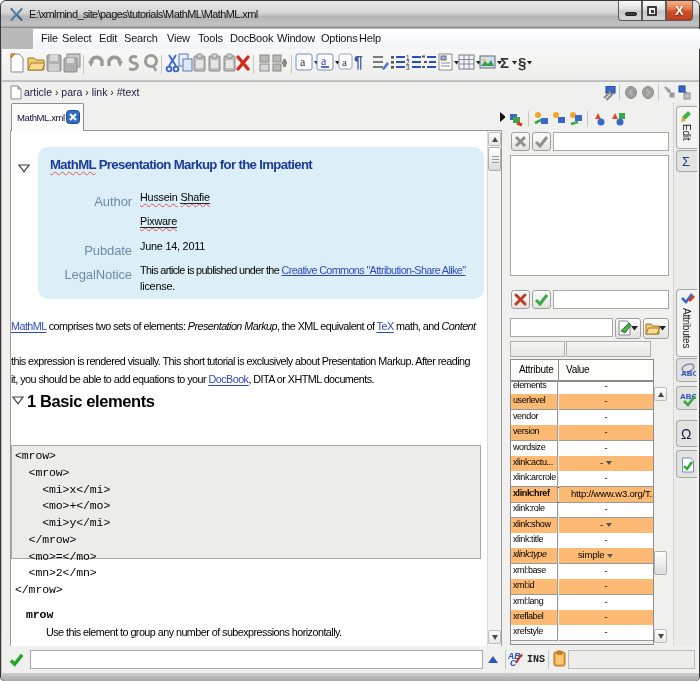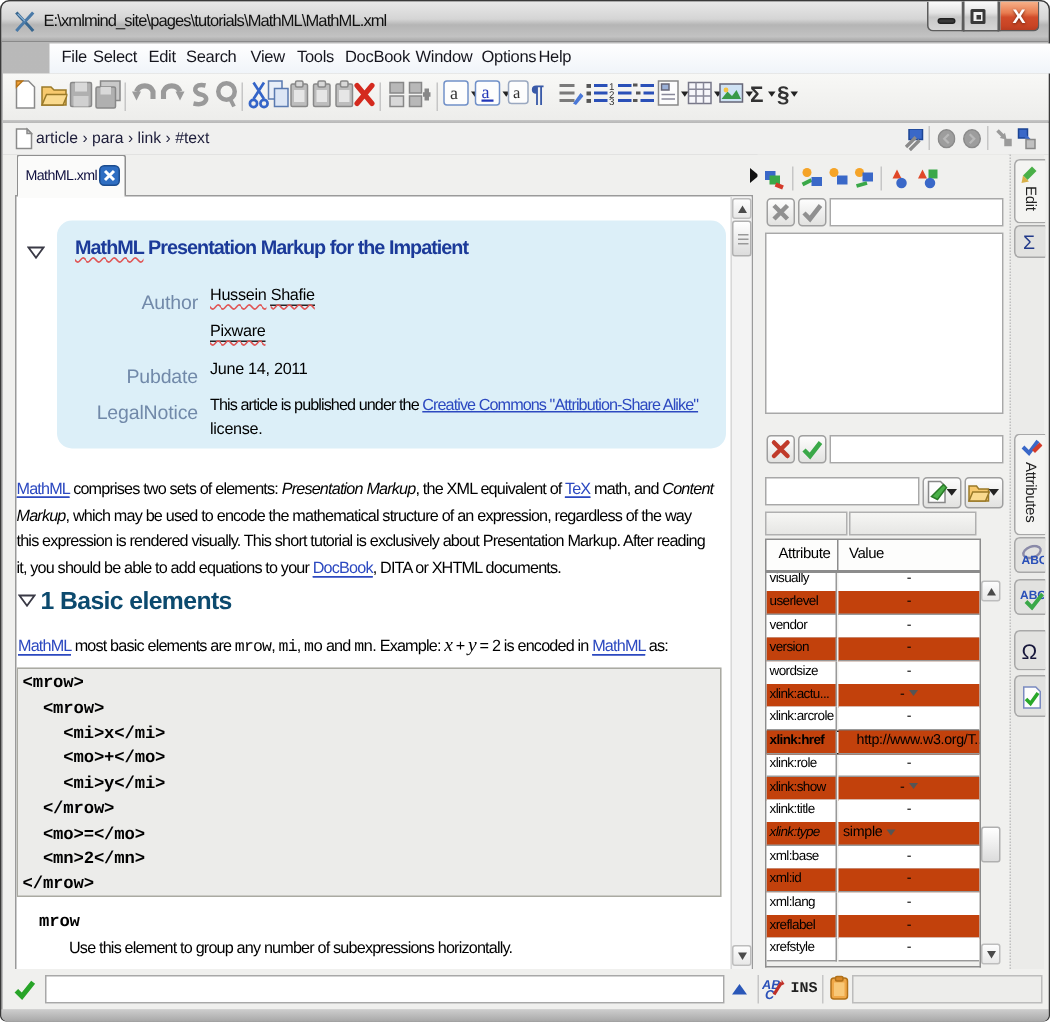--- a/index.html
+++ b/index.html
@@ -59,47 +59,47 @@
   background:#dceff8; border-radius:10px; }
 .tri { position:absolute; }
 #doctitle { position:absolute; left:39px; top:26px; font-size:13.2px; letter-spacing:-0.65px; font-weight:bold; color:#1b3a99; }
 .flabel { position:absolute; width:88px; text-align:right; font-size:13px; color:#7189a9; }
 .fval { position:absolute; left:129px; font-size:10.8px; letter-spacing:-0.2px; color:#000; }
 .squig { text-decoration:underline; text-decoration-style:wavy; text-decoration-color:#e05555; text-decoration-thickness:1px; text-underline-offset:2px; }
 .ul { border-bottom:1px solid #222; }
 a.lnk { color:#2c49c0; text-decoration:underline; }
 .pline { position:absolute; left:0px; width:476px; letter-spacing:-0.55px; white-space:nowrap; line-height:17.5px; }
 #h1row { position:absolute; left:1px; top:261px; }
-#h1row .htext { position:absolute; left:15px; top:0px; font-size:16.5px; letter-spacing:-0.4px; font-weight:bold; color:#0c4a6e; white-space:nowrap; }
+#h1row .htext { position:absolute; left:15px; top:0px; font-size:16.5px; letter-spacing:-0.4px; font-weight:bold; color:#000000; white-space:nowrap; }
 #para2 { position:absolute; left:1px; top:291px; white-space:nowrap; letter-spacing:-0.55px; }
 .mono { font-family:"Liberation Mono", monospace; font-size:11px; }
 .math { font-family:"Liberation Serif", serif; font-style:italic; font-size:13px; }
-#codeblk { position:absolute; left:2px; top:314px; width:470px; height:153px;
+#codeblk { position:absolute; left:2px; top:314px; width:470px; height:114px;
   background:#ececea; border:1px solid #aaaaa2;
   font-family:"Liberation Mono", monospace; font-size:11.5px; line-height:16.75px;
-  padding:2px 0 0 3px; white-space:pre;font-weight:bold; }
+  padding:2px 0 0 3px; white-space:pre; }
 #mrowdef1 { position:absolute; left:15px; top:477px; font-family:"Liberation Mono", monospace; font-size:11.5px; font-weight:bold; }
 #mrowdef2 { position:absolute; left:35px; top:495px; letter-spacing:-0.55px; }
 #rpanel { position:absolute; left:503px; top:0px; width:167px; height:543px; background:#f0f0ee; font-size:10px; }
 #collapser { position:absolute; left:498px; top:9px; width:0; height:0;
   border-top:5px solid transparent; border-bottom:5px solid transparent; border-left:6px solid #111; }
 .pbtn { position:absolute; width:19px; height:19px; background:linear-gradient(#fdfdfd,#e2e2e0);
   border:1px solid #9f9f9f; border-radius:3px; }
 .pfield { position:absolute; height:19px; background:#fff; border:1px solid #a8a8a8; }
 .psep { position:absolute; top:6px; width:1px; height:16px; background:#c6c6c6; }
 #toplist { position:absolute; left:5px; top:52px; width:159px; height:121px; background:#fff; border:1px solid #a8a8a8; }
 .hseg { position:absolute; top:238px; height:16px; background:linear-gradient(#f6f6f4,#e6e6e4); border:1px solid #b0b0b0; }
 #attrhead { position:absolute; left:5px; top:256px; width:144px; height:23px; background:#fdfdfc;
   border:1px solid #8c8c8c; border-bottom:2px solid #8c8c8c; font-size:10px; letter-spacing:-0.3px; color:#000; }
 #attrtable { position:absolute; left:5px; top:279px; width:144px; height:263px; overflow:hidden;
   border-left:1px solid #8c8c8c; border-right:1px solid #8c8c8c; border-bottom:1px solid #8c8c8c; font-size:9.5px; letter-spacing:-0.2px; }
 .arow { position:absolute; left:0; width:142px; height:16px; }
 .aname { position:absolute; left:0; top:0; width:47px; height:100%; padding:1px 0 0 2px; overflow:hidden; white-space:nowrap; border-bottom:1px solid #999; border-right:1px solid #999; font-size:9px; letter-spacing:-0.4px;}
 .avalue { position:absolute; left:48px; top:0; width:94px; height:100%; text-align:center; padding-top:1px; overflow:hidden; white-space:nowrap; border-bottom:1px solid #999; }
-.yellow { background:#c2410c; }
+.yellow { background:#fdba74; }
 .white { background:#fff; }
 #ascroll { position:absolute; left:149px; top:282px; width:15px; height:260px; }
 #tabstrip { position:absolute; left:671px; top:0; width:23px; height:543px; border-left:1px dotted #c0c0c0; background:#ebebe9;}
 .vtab { position:absolute; left:2px; width:21px; background:#e2e2e0; border:1px solid #a8a8a8; border-right:none;
   border-radius:4px 0 0 4px; }
 .vtab.sel { background:#f4f4f2; }
 .vlabel { position:absolute; left:4px; writing-mode:vertical-rl; font-size:10px; letter-spacing:-0.2px; color:#222; }
 #statusbar { position:absolute; left:1px; top:645px; width:697px; height:27px; background:#f0f0ee; }
 #stfield { position:absolute; left:28px; top:4px; width:453px; height:19px; background:#fff; border:1px solid #a8a8a8; }
 #sttri { position:absolute; left:486px; top:10px; width:0; height:0;
@@ -328,30 +328,28 @@
         <div id="doctitle"><span class="squig">MathML</span> Presentation Markup for the Impatient</div>
         <div class="flabel" style="left:33px; top:63px;">Author</div>
         <div class="fval" style="top:60px;"><span class="squig">Hussein</span> <span class="squig ul">Shafie</span></div>
         <div class="fval" style="top:84px;"><span class="squig ul">Pixware</span></div>
         <div class="flabel" style="left:33px; top:112px;">Pubdate</div>
         <div class="fval" style="top:109px;">June 14, 2011</div>
         <div class="flabel" style="left:33px; top:136px;">LegalNotice</div>
         <div class="fval" style="top:133px; white-space:nowrap; letter-spacing:-0.62px;">This article is published under the <a class="lnk">Creative Commons "Attribution-Share Alike"</a></div>
         <div class="fval" style="top:149px;">license.</div>
         <div class="pline" style="top:187px"><a class="lnk squig"><u>MathML</u></a> comprises two sets of elements: <i>Presentation Markup</i>, the XML equivalent of <a class="lnk squig"><u>TeX</u></a> math, and <i>Content</i></div>
-        <div class="pline" style="top:204.5px"><i>Markup</i>, which may be used to encode the mathematical structure of an expression, regardless of the way</div>
         <div class="pline" style="top:222px">this expression is rendered visually. This short tutorial is exclusively about Presentation Markup. After reading</div>
         <div class="pline" style="top:239.5px; text-align-last:left;">it, you should be able to add equations to your <a class="lnk squig"><u>DocBook</u></a>, DITA or XHTML documents.</div>
         <div id="h1row">
             <svg class="tri" style="left:0; top:4px;" width="12" height="9" viewBox="0 0 12 9">
               <path d="M1 1 L11 1 L6 7.8 Z" fill="none" stroke="#3a3a46" stroke-width="1.2"></path>
             </svg>
             <div class="htext">1 Basic elements</div>
           </div>
-        <div id="para2"><a class="lnk squig"><u>MathML</u></a> most basic elements are <span class="mono">mrow</span>, <span class="mono">mi</span>, <span class="mono">mo</span> and <span class="mono">mn</span>. Example: <span class="math">x</span> + <span class="math">y</span> = 2 is encoded in <a class="lnk squig"><u>MathML</u></a> as:</div>
         <div id="codeblk" style="left:0px">&lt;mrow&gt;
   &lt;mrow&gt;
     &lt;mi&gt;x&lt;/mi&gt;
     &lt;mo&gt;+&lt;/mo&gt;
     &lt;mi&gt;y&lt;/mi&gt;
   &lt;/mrow&gt;
   &lt;mo&gt;=&lt;/mo&gt;
   &lt;mn&gt;2&lt;/mn&gt;
 &lt;/mrow&gt;</div>
         <div id="mrowdef1">mrow</div>
@@ -436,21 +434,21 @@
       </div>
       <div class="hseg" style="left:5px;width:55px"></div>
       <div class="hseg" style="left:61px;width:85px"></div>
       <div id="attrhead">
           <span style="position:absolute;left:8px;top:4px">Attribute</span>
           <span style="position:absolute;left:55px;top:4px">Value</span>
           <div style="position:absolute;left:47px;top:0;width:1px;height:21px;background:#8c8c8c"></div>
         </div>
       <div id="attrtable">
           <div class="arow" style="top:-3px;">
-            <div class="aname white" style="">visually</div>
+            <div class="aname white" style="">elements</div>
             <div class="avalue white" style="">-</div>
           </div>
           <div class="arow" style="top:12.4px;">
             <div class="aname yellow" style="">userlevel</div>
             <div class="avalue yellow" style="">-</div>
           </div>
           <div class="arow" style="top:27.8px;">
             <div class="aname white" style="">vendor</div>
             <div class="avalue white" style="">-</div>
           </div>
@@ -481,21 +479,21 @@
           <div class="arow" style="top:135.60000000000002px;">
             <div class="aname yellow" style="">xlink:show</div>
             <div class="avalue yellow" style="">-<span style="display:inline-block;width:0;height:0;border-left:3.5px solid transparent;border-right:3.5px solid transparent;border-top:4.5px solid #555;vertical-align:middle;margin-left:3px"></span></div>
           </div>
           <div class="arow" style="top:151.00000000000003px;">
             <div class="aname white" style="">xlink:title</div>
             <div class="avalue white" style="">-</div>
           </div>
           <div class="arow" style="top:166.40000000000003px;">
             <div class="aname yellow" style="font-style:italic">xlink:type</div>
-            <div class="avalue yellow" style="text-align:left;padding-left:3px">simple<span style="display:inline-block;width:0;height:0;border-left:3.5px solid transparent;border-right:3.5px solid transparent;border-top:4.5px solid #555;vertical-align:middle;margin-left:3px"></span></div>
+            <div class="avalue yellow" style="text-align:left;padding-left:19px">simple<span style="display:inline-block;width:0;height:0;border-left:3.5px solid transparent;border-right:3.5px solid transparent;border-top:4.5px solid #555;vertical-align:middle;margin-left:3px"></span></div>
           </div>
           <div class="arow" style="top:181.80000000000004px;">
             <div class="aname white" style="">xml:base</div>
             <div class="avalue white" style="">-</div>
           </div>
           <div class="arow" style="top:197.20000000000005px;">
             <div class="aname yellow" style="">xml:id</div>
             <div class="avalue yellow" style="">-</div>
           </div>
           <div class="arow" style="top:212.60000000000005px;padding-left:36px;">

